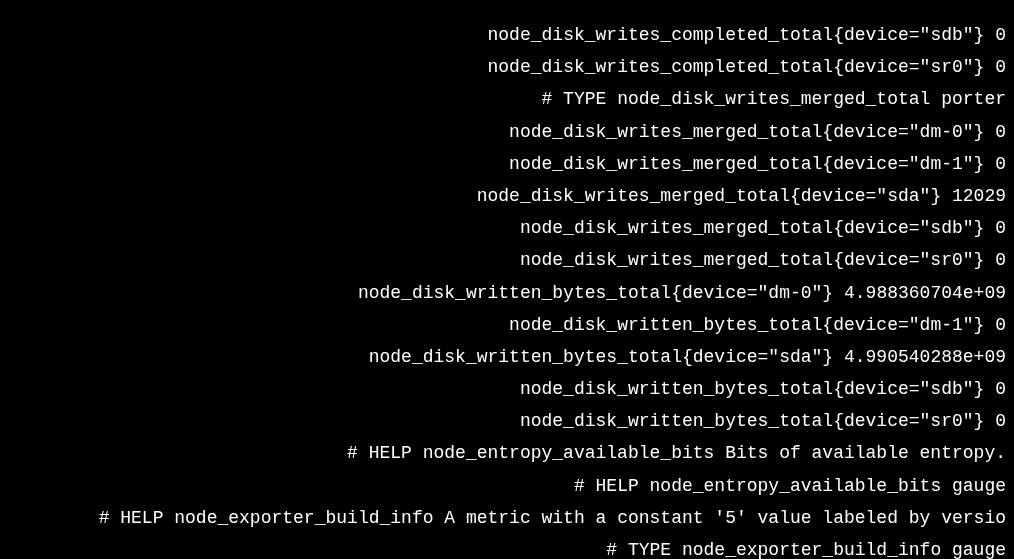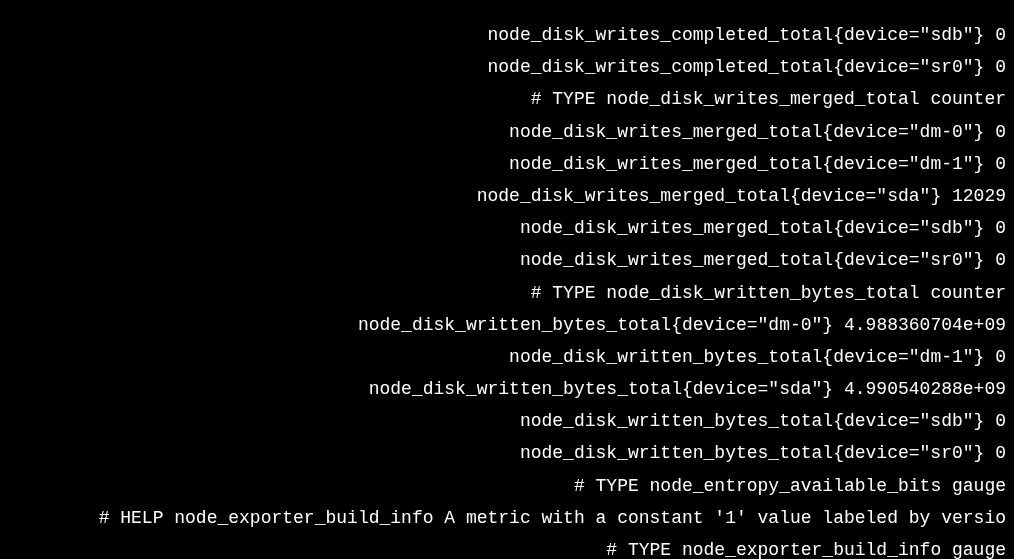--- a/index.html
+++ b/index.html
@@ -23,28 +23,28 @@
     .line {
       display: block;
     }
   </style>
 </head>
 <body>
 
 <div>
   <span class="line">node_disk_writes_completed_total{device="sdb"} 0</span>
   <span class="line">node_disk_writes_completed_total{device="sr0"} 0</span>
-  <span class="line"># TYPE node_disk_writes_merged_total counter</span>
+  <span class="line"># TYPE node_disk_writes_merged_total porter</span>
   <span class="line">node_disk_writes_merged_total{device="dm-0"} 0</span>
   <span class="line">node_disk_writes_merged_total{device="dm-1"} 0</span>
   <span class="line">node_disk_writes_merged_total{device="sda"} 12029</span>
   <span class="line">node_disk_writes_merged_total{device="sdb"} 0</span>
   <span class="line">node_disk_writes_merged_total{device="sr0"} 0</span>
-  <span class="line"># TYPE node_disk_written_bytes_total counter</span>
   <span class="line">node_disk_written_bytes_total{device="dm-0"} 4.988360704e+09</span>
   <span class="line">node_disk_written_bytes_total{device="dm-1"} 0</span>
   <span class="line">node_disk_written_bytes_total{device="sda"} 4.990540288e+09</span>
   <span class="line">node_disk_written_bytes_total{device="sdb"} 0</span>
   <span class="line">node_disk_written_bytes_total{device="sr0"} 0</span>
-  <span class="line"># TYPE node_entropy_available_bits gauge</span>
-  <span class="line"># HELP node_exporter_build_info A metric with a constant '1' value labeled by versio</span>
+  <span class="line"># HELP node_entropy_available_bits Bits of available entropy.</span>
+  <span class="line"># HELP node_entropy_available_bits gauge</span>
+  <span class="line"># HELP node_exporter_build_info A metric with a constant '5' value labeled by versio</span>
   <span class="line"># TYPE node_exporter_build_info gauge</span>
 </div>
 
 </body></html>

